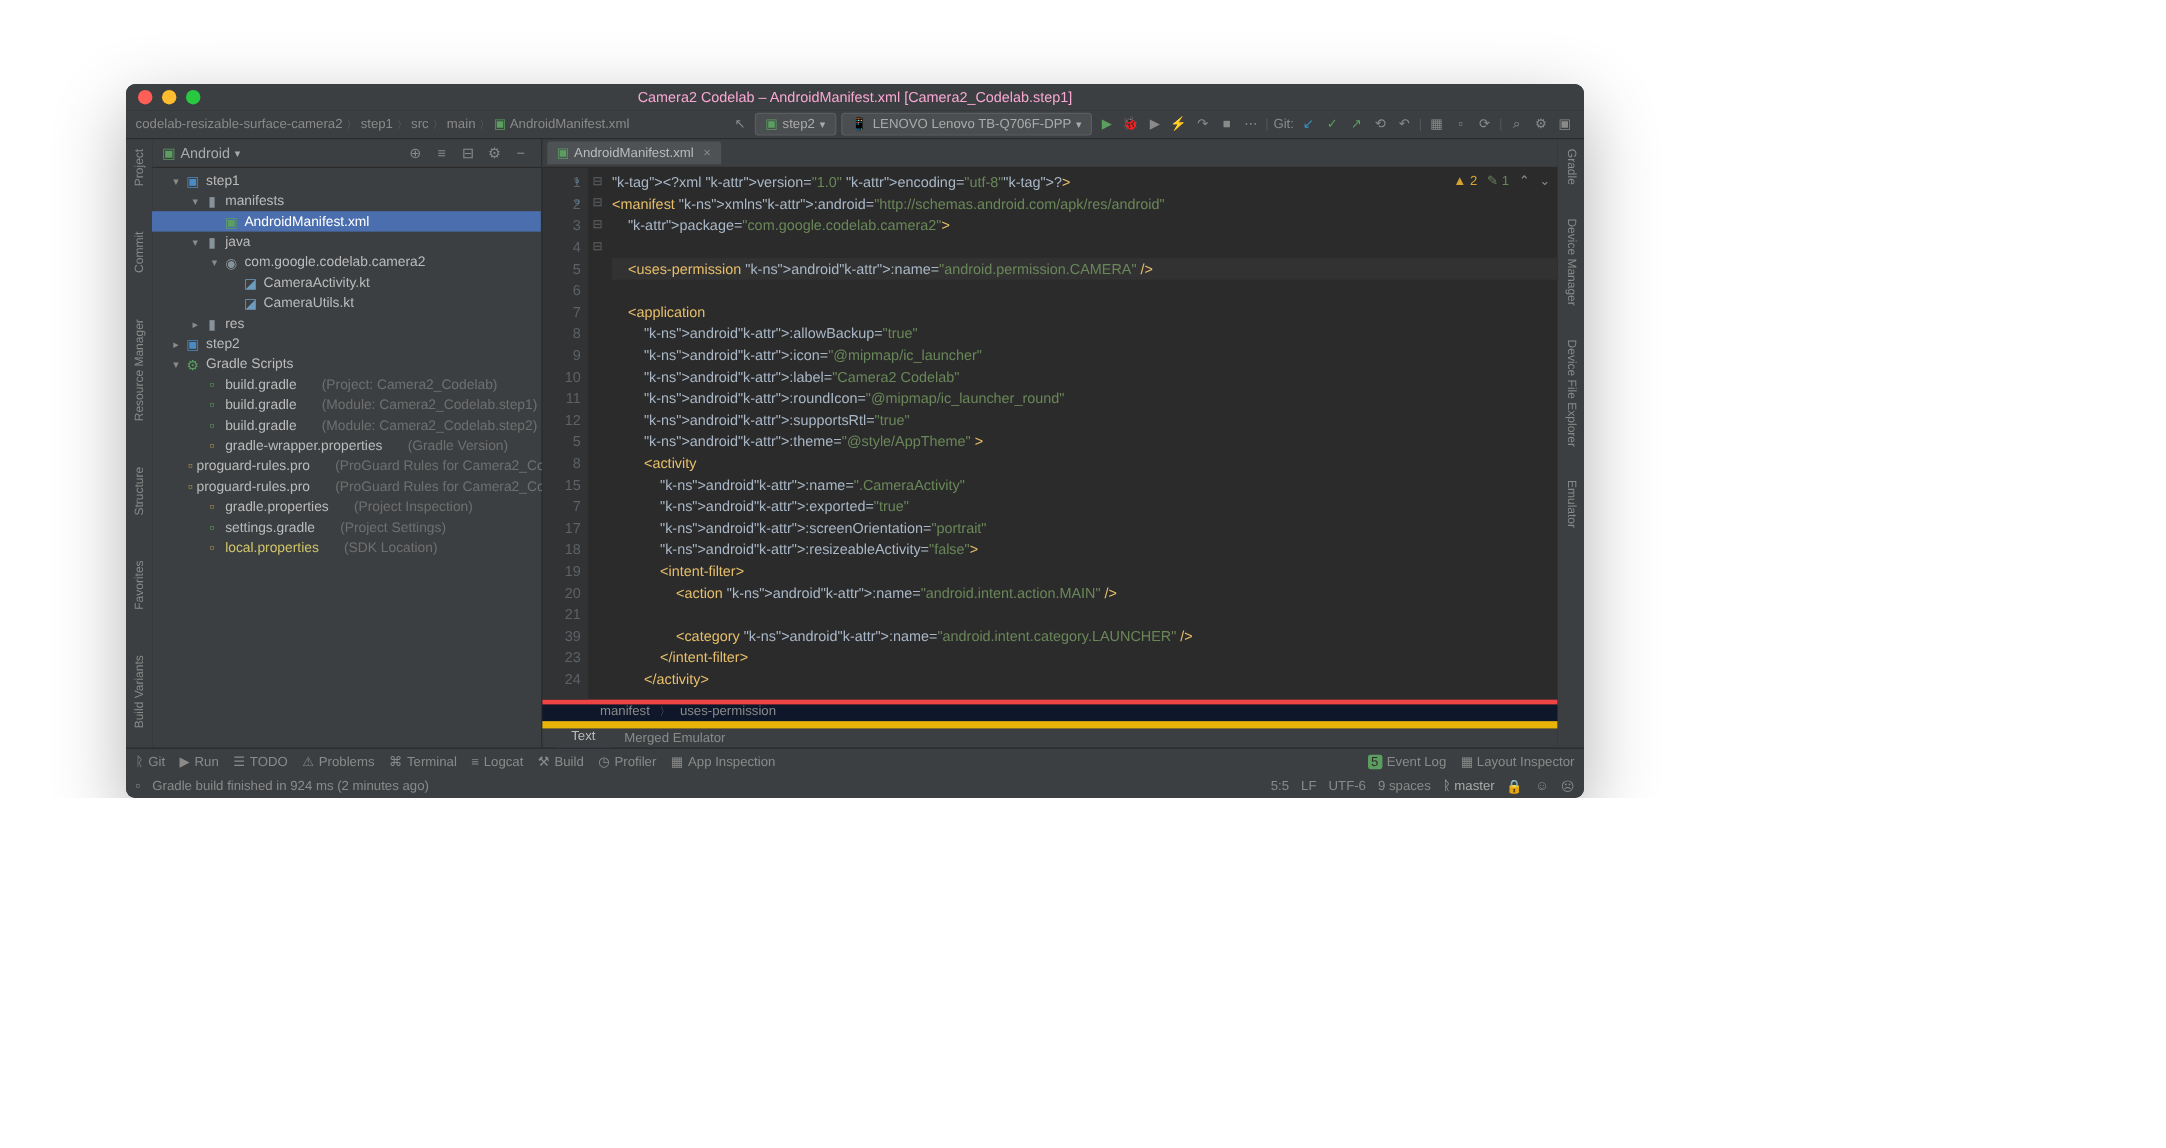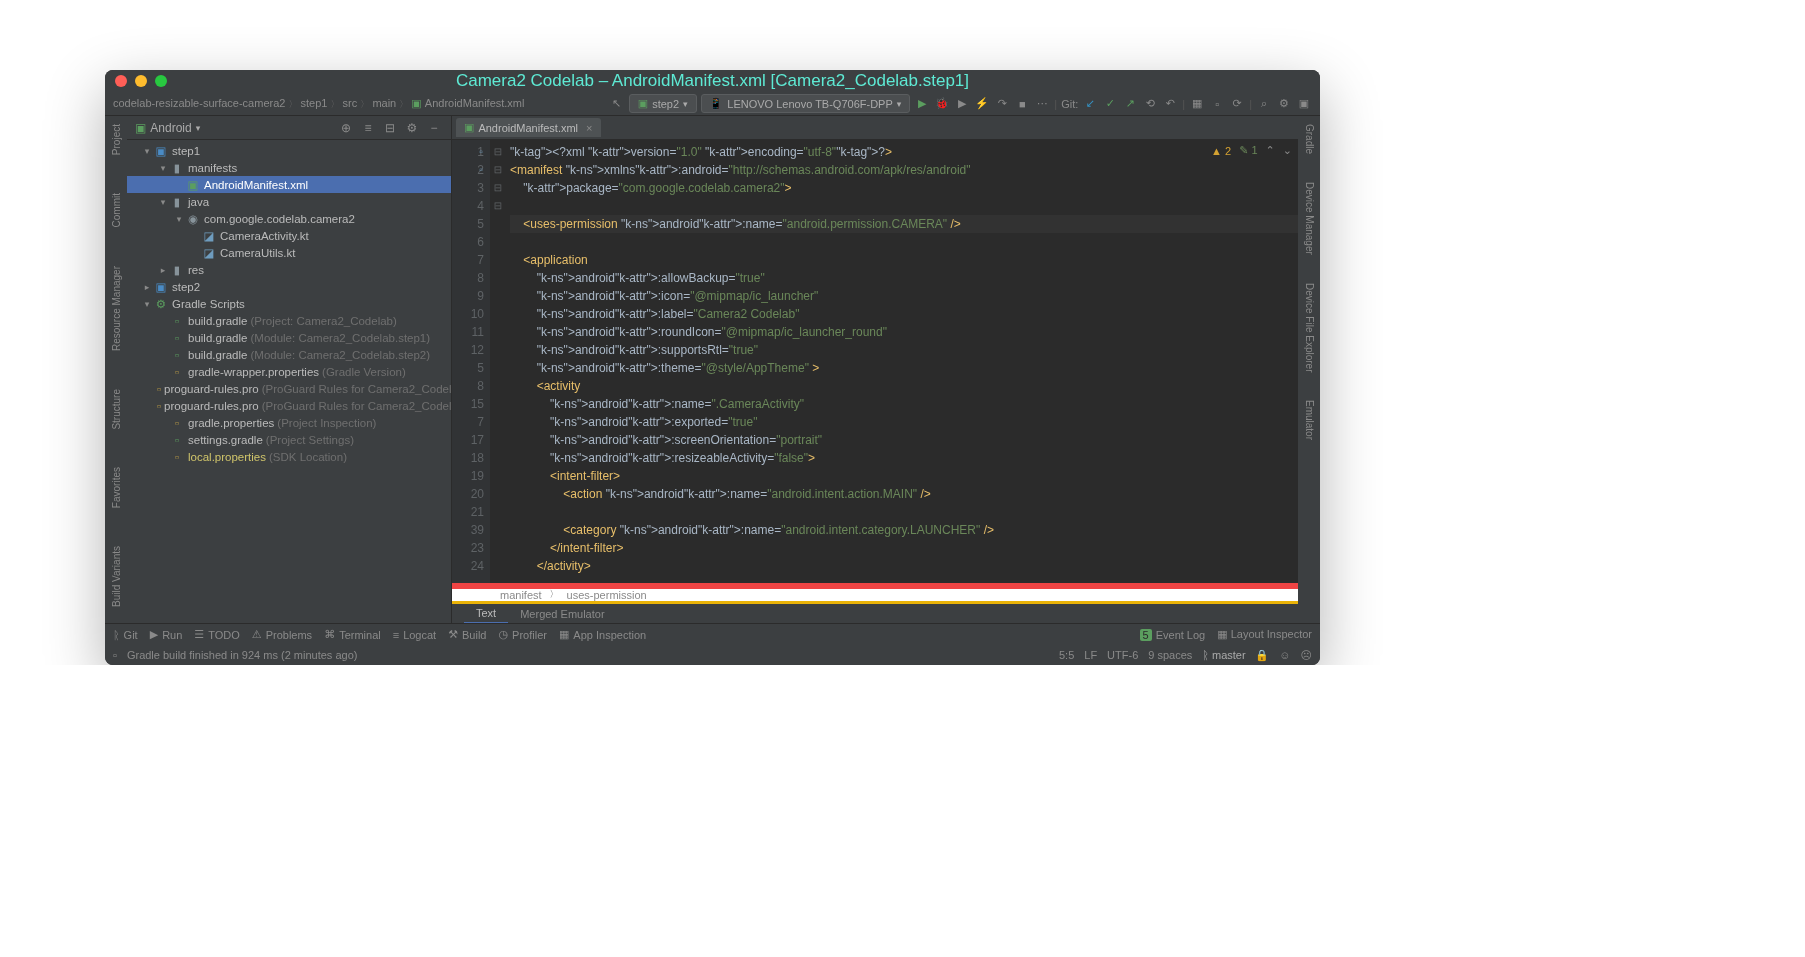--- a/index.html
+++ b/index.html
@@ -2,21 +2,21 @@
 <html><head>
 <meta charset="utf-8">
 <style>
 *{margin:0;padding:0;box-sizing:border-box;font-family:-apple-system,BlinkMacSystemFont,"Segoe UI",sans-serif}
 body{background:#fff;display:flex;align-items:flex-start;justify-content:flex-start;padding:70px 0 0 105px}
 .window{width:1215px;height:595px;background:#2b2b2b;border-radius:8px;overflow:hidden;box-shadow:0 20px 60px rgba(0,0,0,.3);display:flex;flex-direction:column;font-size:12px}
 .titlebar{height:22px;background:#3c3f41;display:flex;align-items:center;padding:0 10px;position:relative}
 .traffic{display:flex;gap:8px}
 .dot{width:12px;height:12px;border-radius:50%}
 .dot.r{background:#ff5f57}.dot.y{background:#febc2e}.dot.g{background:#28c840}
-.title{position:absolute;left:50%;transform:translateX(-50%);color:#5eead4;font-size:17px}
+.title{position:absolute;left:50%;transform:translateX(-50%);color:#f9a8d4;font-size:12px}
 .navbar{height:24px;background:#3c3f41;display:flex;align-items:center;padding:0 8px;border-bottom:1px solid #2b2b2b;color:#8a8a8a;font-size:11px;gap:4px}
 .cr{color:#8a8a8a}
 .chev{color:#666;font-size:9px}
 .nspacer{flex:1}
 .nsel{background:#4b4e50;border:1px solid #5a5d5f;padding:2px 8px;border-radius:3px;color:#aaa;display:flex;align-items:center;gap:4px}
 .nicon{width:16px;height:16px;display:flex;align-items:center;justify-content:center;color:#8a8a8a;cursor:pointer}
 .nicon.g{color:#5b9e5f}
 .nicon.b{color:#3592c4}
 .body{flex:1;display:flex;min-height:0}
 .lrail{width:22px;background:#3c3f41;display:flex;flex-direction:column;align-items:center;padding-top:4px;gap:30px;color:#8a8a8a;font-size:10px}
@@ -27,41 +27,41 @@
 .shdr{height:24px;display:flex;align-items:center;padding:0 8px;border-bottom:1px solid #2b2b2b;color:#aaa;gap:4px}
 .shdr-sp{flex:1}
 .sicon{width:18px;height:18px;display:flex;align-items:center;justify-content:center;color:#8a8a8a;cursor:pointer}
 .tree{flex:1;overflow:auto;padding:2px 0;color:#9a9a9a;font-size:11.5px}
 .titem{display:flex;align-items:center;height:17px;padding-left:8px;cursor:pointer;white-space:nowrap}
 .titem.sel{background:#4b6eaf;color:#fff}
 .tarrow{width:12px;display:inline-flex;justify-content:center;color:#8a8a8a;font-size:9px}
 .ticon{width:16px;height:16px;margin-right:3px;display:inline-flex;align-items:center;justify-content:center}
 .tlabel{color:#bbb}
 .titem.sel .tlabel{color:#fff}
-.thint{color:#6f6f6f;margin-left:3px}
+.thint{color:#6f6f6f;margin-left:21px}
 .fldr{color:#87939a}
 .mod{color:#4a8bc5}
 .editor{flex:1;display:flex;flex-direction:column;background:#2b2b2b;min-width:0}
 .etab{height:24px;background:#3c3f41;display:flex;align-items:center;padding:0 4px;border-bottom:1px solid #2b2b2b}
 .etabi{background:#4e5254;padding:3px 8px;display:flex;align-items:center;gap:4px;color:#bbb;font-size:11px;border-radius:3px 3px 0 0}
 .etabx{color:#8a8a8a;margin-left:4px;cursor:pointer}
 .ecode{flex:1;display:flex;overflow:auto;font-family:Menlo,Monaco,Consolas,monospace;font-size:12px;position:relative}
 .gutter{width:38px;background:#313335;color:#5e6265;text-align:right;padding:3px 6px 3px 0;line-height:18px;user-select:none}
 .gbtn{position:absolute;left:38px;top:3px;width:16px;color:#5e6265;line-height:18px;text-align:center;font-size:10px}
 .gextra{position:absolute;left:22px;top:3px;width:14px;line-height:18px;text-align:center;font-size:10px;color:#5e6265}
 .code{flex:1;padding:3px 0 3px 20px;line-height:18px;white-space:pre;color:#a9b7c6}
 .cline{height:18px}
 .cline.hl{background:#323232}
 .k-tag{color:#e8bf6a}
 .k-str{color:#6a8759}
 .insp{position:absolute;top:4px;right:6px;color:#aaa;font-size:11px;display:flex;gap:8px;align-items:center}
 .insp .w{color:#d4a232}
 .insp .t{color:#6a8759}
-.ebcrumb{height:18px;background:#ffffff;border-top:6px solid #ef4444;display:flex;align-items:flex-end;padding-left:48px;color:#8a8a8a;font-size:11px;gap:8px}
-.etabs2{height:22px;background:#3c3f41;border-top:3px solid #eab308;display:flex;align-items:center;padding-left:12px;color:#8a8a8a;font-size:11px}
+.ebcrumb{height:18px;background:#0f172a;border-top:4px solid #ef4444;display:flex;align-items:flex-start;padding-left:48px;color:#8a8a8a;font-size:11px;gap:8px}
+.etabs2{height:22px;background:#3c3f41;border-top:6px solid #eab308;display:flex;align-items:center;padding-left:12px;color:#8a8a8a;font-size:11px}
 .et2{padding:3px 12px;cursor:pointer}
 .et2.a{color:#bbb;border-bottom:2px solid #4b6eaf}
 .bbar{height:22px;background:#3c3f41;border-top:1px solid #2b2b2b;display:flex;align-items:center;padding:0 8px;color:#8a8a8a;font-size:11px;gap:12px}
 .bbtn{display:flex;align-items:center;gap:4px;cursor:pointer}
 .bsp{flex:1}
 .sbar{height:20px;background:#3c3f41;display:flex;align-items:center;padding:0 8px;color:#8a8a8a;font-size:11px;gap:10px}
 .sbar .r{margin-left:auto;display:flex;gap:10px;align-items:center}
 </style>
 </head>
 <body>

